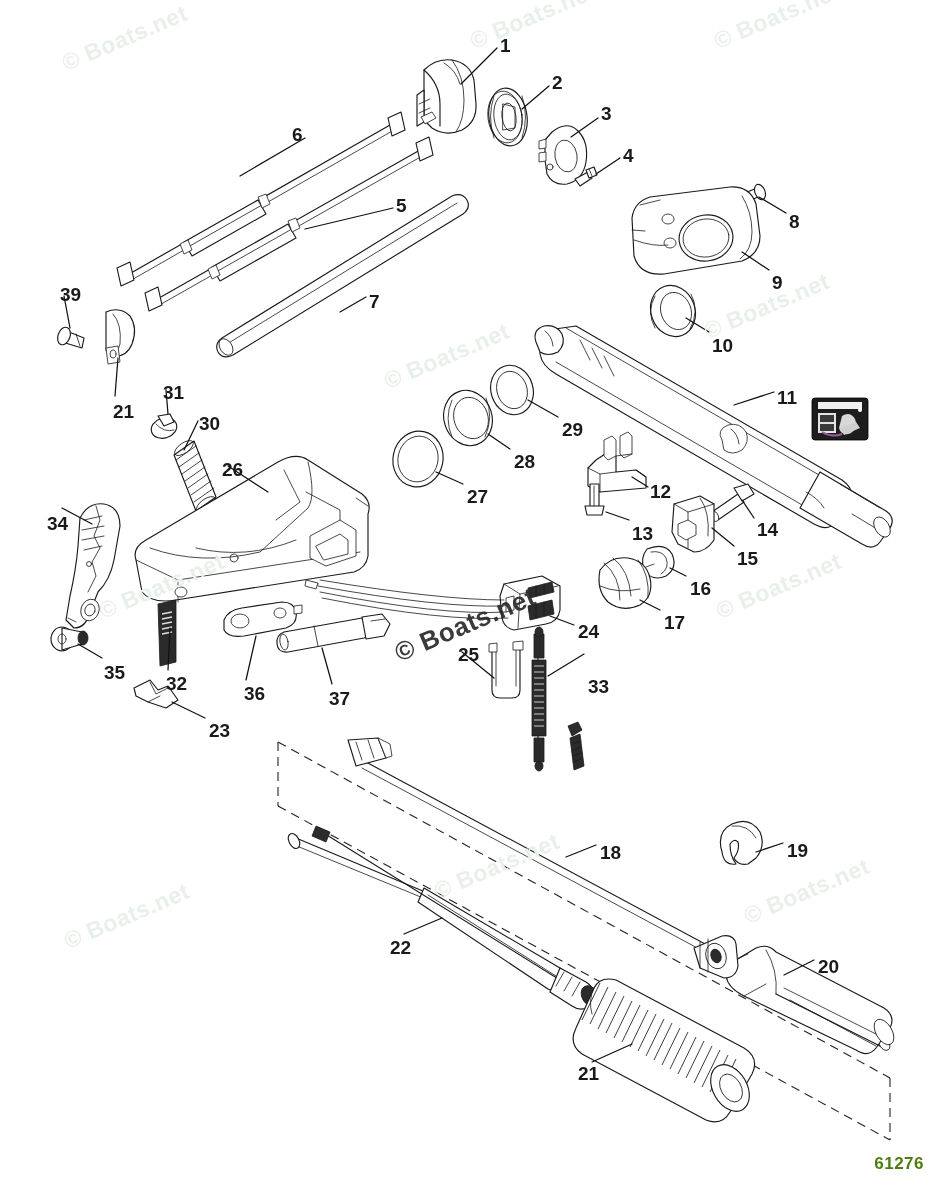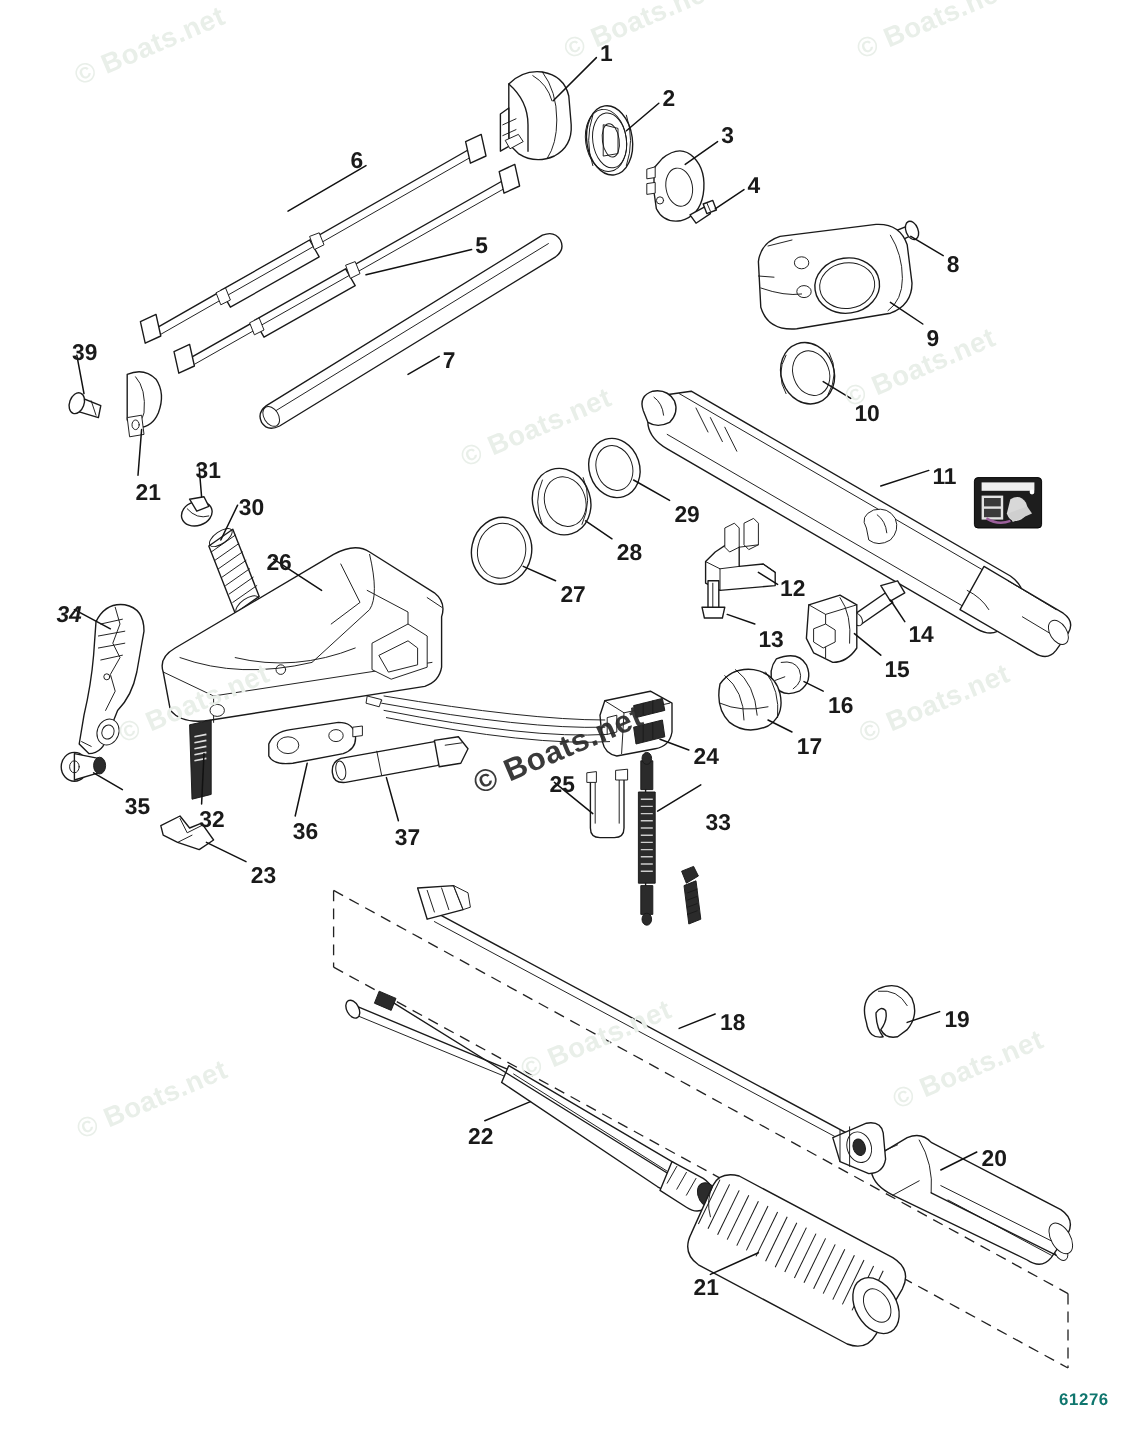--- a/index.html
+++ b/index.html
@@ -33,21 +33,21 @@
     font-size:19px;
     color:#1a1a1a;
     line-height:1;
     white-space:nowrap;
   }
   
   .docid{
     position:absolute;
     right:24px;bottom:26px;
     font-family:"Liberation Sans", sans-serif;
-    font-size:14px;font-weight:bold;color:#0f766e;letter-spacing:.5px;
+    font-size:17px;font-weight:bold;color:#4d7c0f;letter-spacing:.5px;
   }
   
   svg.art{position:absolute;left:0;top:0;width:948px;height:1200px;}
   .ln{fill:none;stroke:#1a1a1a;stroke-width:1.15;stroke-linecap:round;stroke-linejoin:round;}
   .ln-t{fill:none;stroke:#1a1a1a;stroke-width:.8;stroke-linecap:round;stroke-linejoin:round;}
   .ld{fill:none;stroke:#111;stroke-width:1.25;stroke-linecap:round;}
   .dash{fill:none;stroke:#222;stroke-width:1.1;stroke-dasharray:9 6;stroke-linecap:butt;}
   .wht{fill:#ffffff;stroke:#1a1a1a;stroke-width:1.15;stroke-linejoin:round;}
   .wht-t{fill:#ffffff;stroke:#1a1a1a;stroke-width:.8;stroke-linejoin:round;}
   .dk{fill:#2b2b2b;stroke:#1a1a1a;stroke-width:.8;}
@@ -494,21 +494,21 @@
       <div class="cal" style="left: 578px; top: 622px;">24</div>
       <div class="cal" style="left: 458px; top: 645px;">25</div>
       <div class="cal" style="left: 222px; top: 460px;">26</div>
       <div class="cal" style="left: 467px; top: 487px;">27</div>
       <div class="cal" style="left: 514px; top: 452px;">28</div>
       <div class="cal" style="left: 562px; top: 420px;">29</div>
       <div class="cal" style="left: 199px; top: 414px; text-align: center;">30</div>
       <div class="cal" style="left: 163px; top: 383px;">31</div>
       <div class="cal" style="left: 166px; top: 674px;">32</div>
       <div class="cal" style="left: 588px; top: 657px; margin-top: 20px;">33</div>
-      <div class="cal" style="left: 47px; top: 503px; font-style: italic;">34</div>
+      <div class="cal" style="left: 47px; top: 514px;">34</div>
       <div class="cal" style="left: 104px; top: 663px;">35</div>
       <div class="cal" style="left: 244px; top: 684px;">36</div>
       <div class="cal" style="left: 329px; top: 689px;">37</div>
       <div class="cal" style="left: 113px; top: 402px;">21</div>
       <div class="cal" style="left: 60px; top: 285px;">39</div>
     </div>
 
   <div class="docid">61276</div>
 
 </div>

